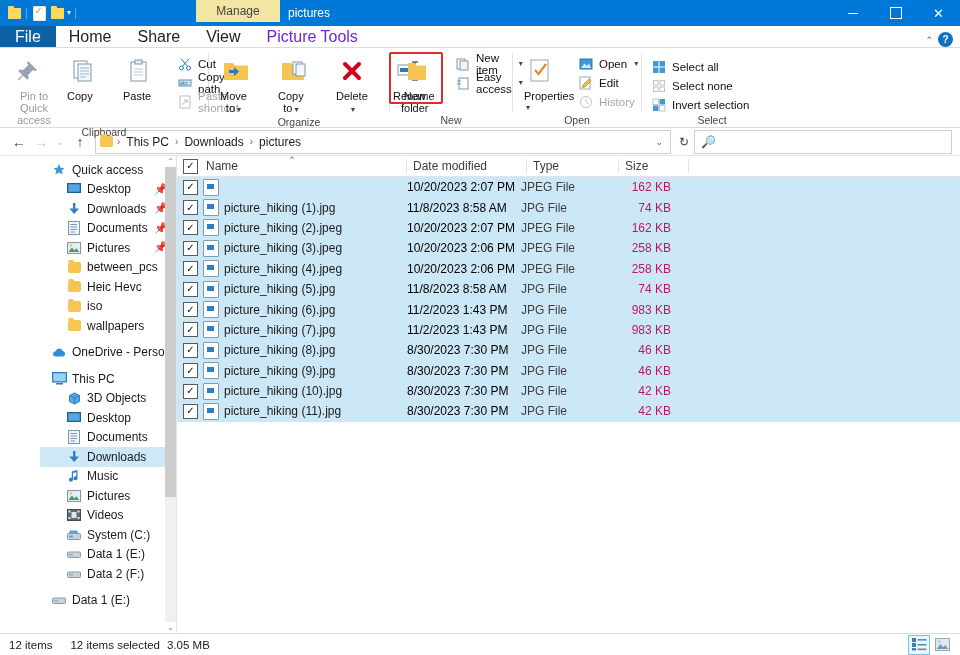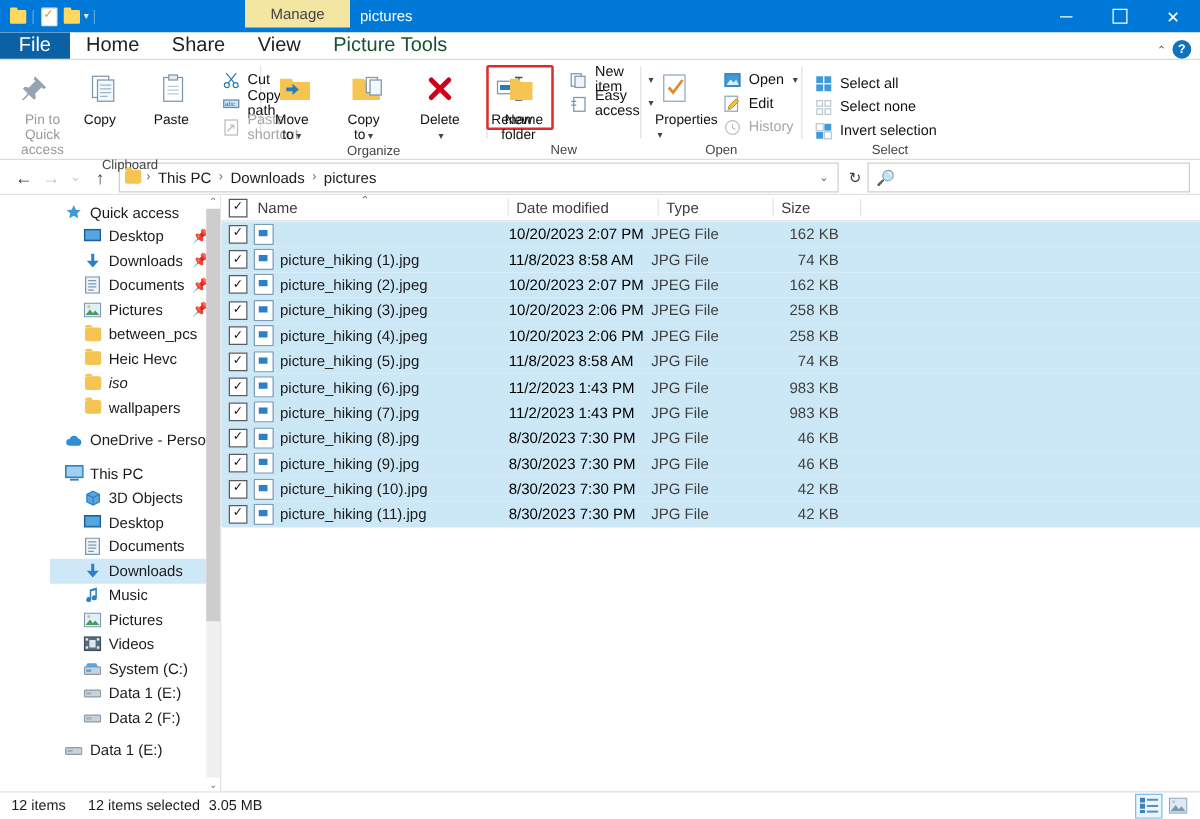--- a/index.html
+++ b/index.html
@@ -28,21 +28,21 @@
   .wbtn{width:43px;height:26px;display:flex;align-items:center;justify-content:center;color:#fff;font-size:11px;}
   .wbtn.close{font-size:13px;}
   .glyph-min{width:10px;height:1px;background:#fff;}
   .glyph-max{width:10px;height:10px;border:1px solid #fff;}
 
   
   .tabrow{height:21px;background:#fff;display:flex;align-items:flex-end;position:relative;flex:0 0 21px;
     border-bottom:1px solid #dcdcdc;}
   .tab{height:21px;display:flex;align-items:center;padding:0 13px;font-size:16px;color:#222;cursor:default;}
   .tab.file{background:#0b61a4;color:#fff;padding:0 15px;}
-  .tab.ptools{color:#14532d;}
+  .tab.ptools{color:#6d28d9;}
   .tabrow-right{margin-left:auto;display:flex;align-items:center;gap:5px;padding-right:7px;}
   .chev-up{color:#555;font-size:9px;}
   .help-ico{width:15px;height:15px;border-radius:50%;background:#1073bd;color:#fff;font-size:10px;
     display:flex;align-items:center;justify-content:center;font-weight:bold;}
 
   
   .ribbon{height:79px;background:#fff;border-bottom:1px solid #dcdcdc;display:flex;flex:0 0 79px;position:relative;}
   .grp{display:flex;flex-direction:column;height:79px;position:relative;}
   .grp-body{flex:1;display:flex;align-items:flex-start;padding:4px 6px 0 6px;}
   .grp-label{height:13px;font-size:10.5px;color:#444;text-align:center;line-height:13px;}
@@ -110,21 +110,21 @@
   .cbx{width:13px;height:13px;border:1px solid #5a5a5a;background:#fff;display:flex;align-items:center;
     justify-content:center;font-size:10px;color:#111;flex:0 0 13px;line-height:1;}
 
   .rows{flex:1;overflow:hidden;}
   .row{height:20.4px;display:flex;align-items:center;font-size:12px;color:#1b1b1b;cursor:default;}
   .row.sel{background:#cce8f6;}
   .cell{overflow:hidden;white-space:nowrap;}
   .c-name{display:flex;align-items:center;gap:5px;padding-left:6px;}
   .c-date{color:#000000;}
   .c-type{color:#404040;}
-  .c-size{color:#404040;text-align:right;padding-right:9px;}
+  .c-size{color:#be185d;text-align:right;padding-right:9px;}
   .fileico{width:14px;height:15px;background:#fff;border:1px solid #7f9cb5;border-radius:1px;position:relative;flex:0 0 14px;}
   .fileico:after{content:"";position:absolute;left:3px;top:4px;width:7px;height:5px;background:#2f7fc4;}
 
   .renamebox{border:2px solid #e02b2b;background:#fff;height:17px;display:flex;align-items:center;
     padding:0 2px;margin-left:1px;}
   .rn-sel{background:#0a7cd4;color:#fff;padding:0 1px;}
   .rn-rest{color:#111;}
 
   
   .status{height:21px;flex:0 0 21px;border-top:1px solid #dcdcdc;display:flex;align-items:center;
@@ -533,21 +533,21 @@
             <span class="fold sm"></span>
           </span>
         <span class="txt">between_pcs</span>
       </div>
       <div class="navitem" style="padding-left:26px;">
         <span class="ni-ico">
             <span class="fold sm"></span>
           </span>
         <span class="txt">Heic Hevc</span>
       </div>
-      <div class="navitem" style="padding-left:26px;font-style:italic;">
+      <div class="navitem" style="padding-left:26px;">
         <span class="ni-ico">
             <span class="fold sm"></span>
           </span>
         <span class="txt">iso</span>
       </div>
       <div class="navitem" style="padding-left:26px;">
         <span class="ni-ico">
             <span class="fold sm"></span>
           </span>
         <span class="txt">wallpapers</span>

